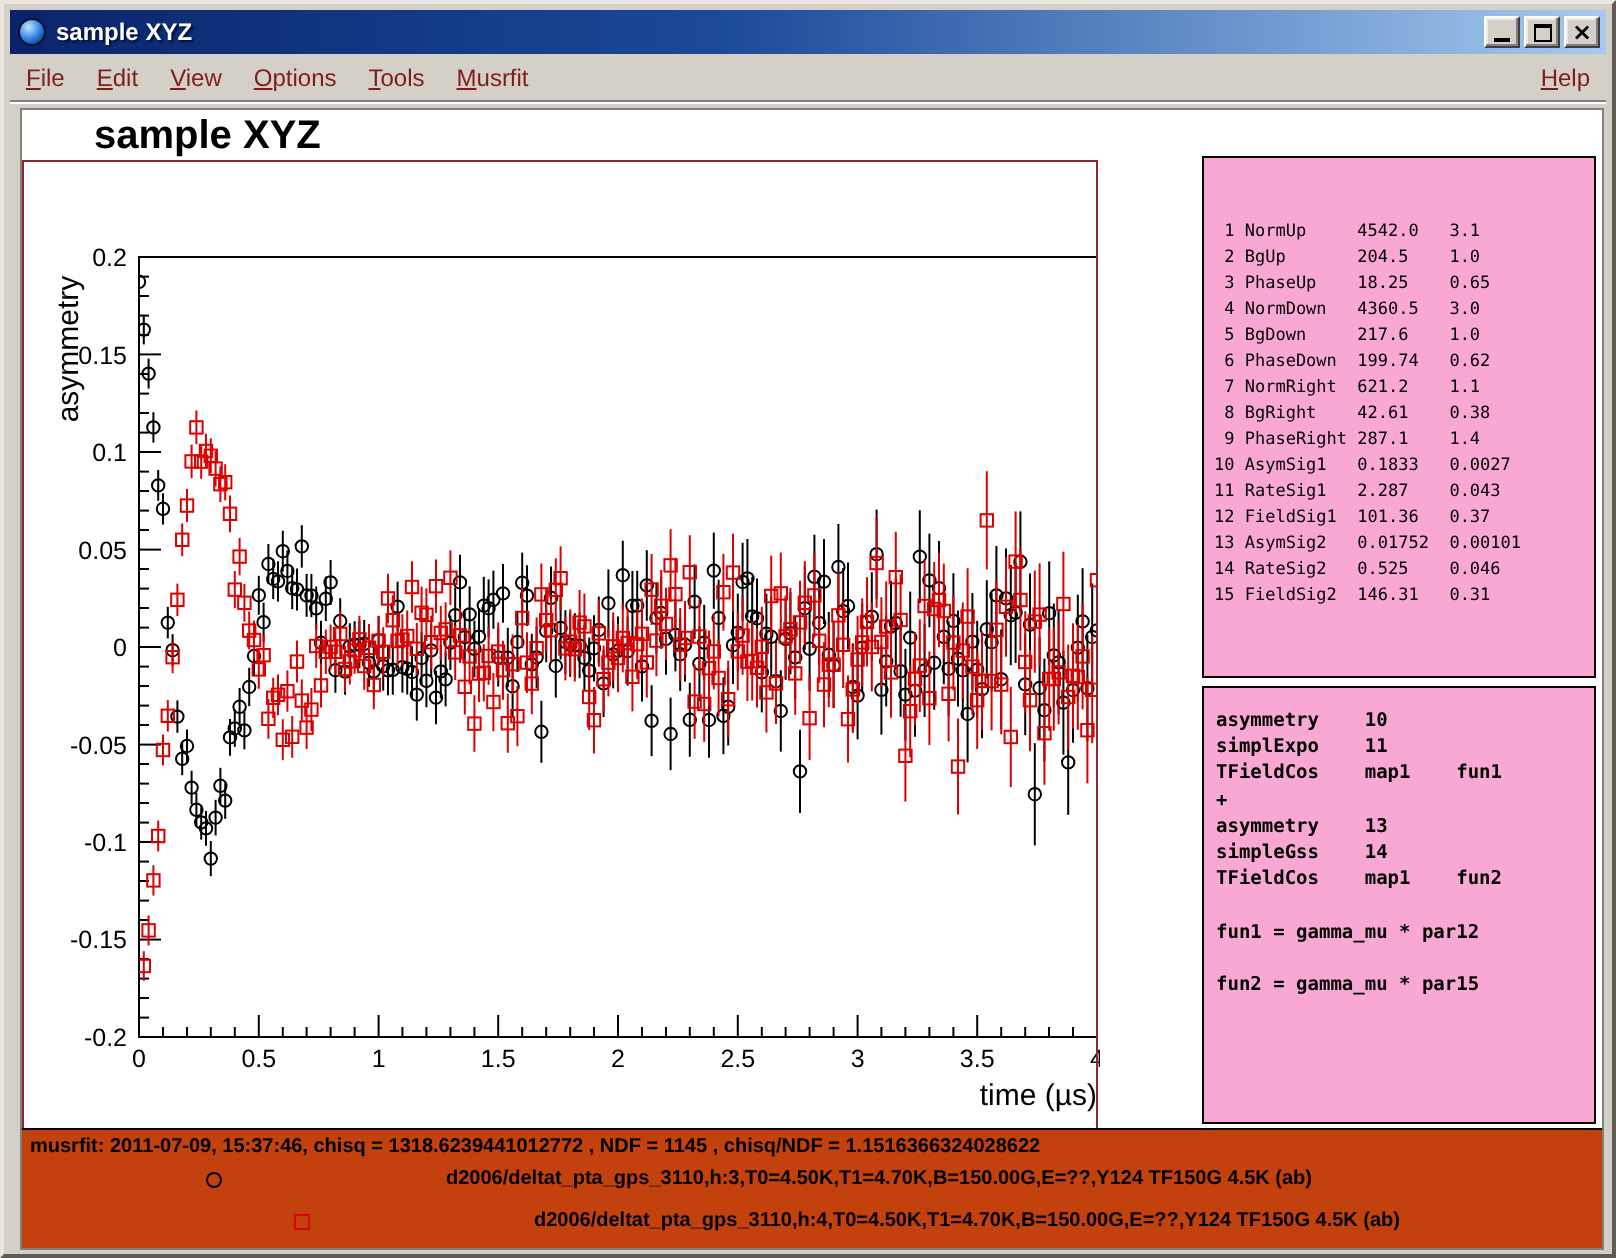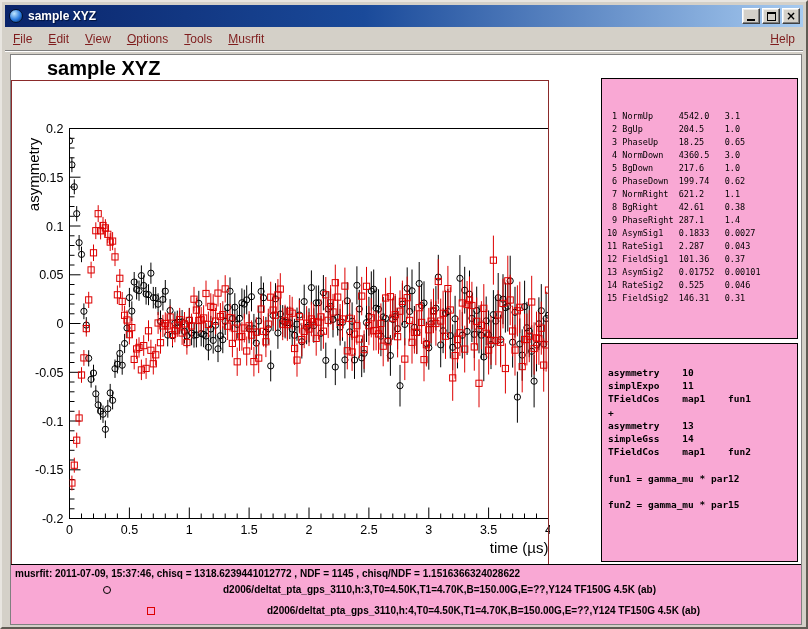--- a/index.html
+++ b/index.html
@@ -26,23 +26,23 @@
   .menu-sep{position:absolute;left:3px;right:3px;top:48px;height:2px;border-top:1px solid #808080;border-bottom:1px solid #fff}
   .canvas{position:absolute;left:8px;top:52px;width:792px;height:571px;background:#fff;border:1px solid #808080}
   .plot-title{position:absolute;left:36px;top:2px;font-size:20px;font-weight:bold;color:#000;white-space:nowrap}
   .plot-svg{position:absolute;left:0;top:0}
   svg text{fill:#000}
   .tk{font:12.5px "Liberation Sans",sans-serif}
   .at{font:15px "Liberation Sans",sans-serif}
   .pane{position:absolute;border:1px solid #000;background:#f9a8d4;color:#000;overflow:hidden}
   .param-pane{left:590px;top:23px;width:197px;height:261px;padding:5px 0 0 5px;
     font:8.5px/13px "DejaVu Sans Mono",monospace;white-space:pre}
-  .theory-pane{left:590px;top:288px;width:197px;height:219px;padding:22px 0 0 6px}
+  .theory-pane{left:590px;top:288px;width:197px;height:219px;padding:10px 0 0 6px}
   .theory-text{font:bold 9.5px/13.2px "DejaVu Sans Mono",monospace;white-space:pre}
-  .footer{position:absolute;left:0;top:509px;width:790px;height:60px;border-top:1px solid #000;background:#f9a8d4;color:#000}
+  .footer{position:absolute;left:0;top:509px;width:790px;height:60px;border-top:1px solid #000;background:#c2410c;color:#000}
   .fit-info{position:absolute;left:4px;top:3px;font:bold 10px "Liberation Sans",sans-serif;white-space:nowrap}
   .legend-row{position:absolute;left:0;width:100%;height:16px}
   .lg-marker{position:absolute;left:92px;top:3px;width:8px;height:8px;background:transparent}
   .lg-circle{border:1px solid #000;border-radius:50%}
   .lg-square{border:1px solid #dd0000}
   .lg-label{position:absolute;left:212px;top:1px;font:bold 10px "Liberation Sans",sans-serif;white-space:nowrap}
 </style>
 </head>
 <body>
 

